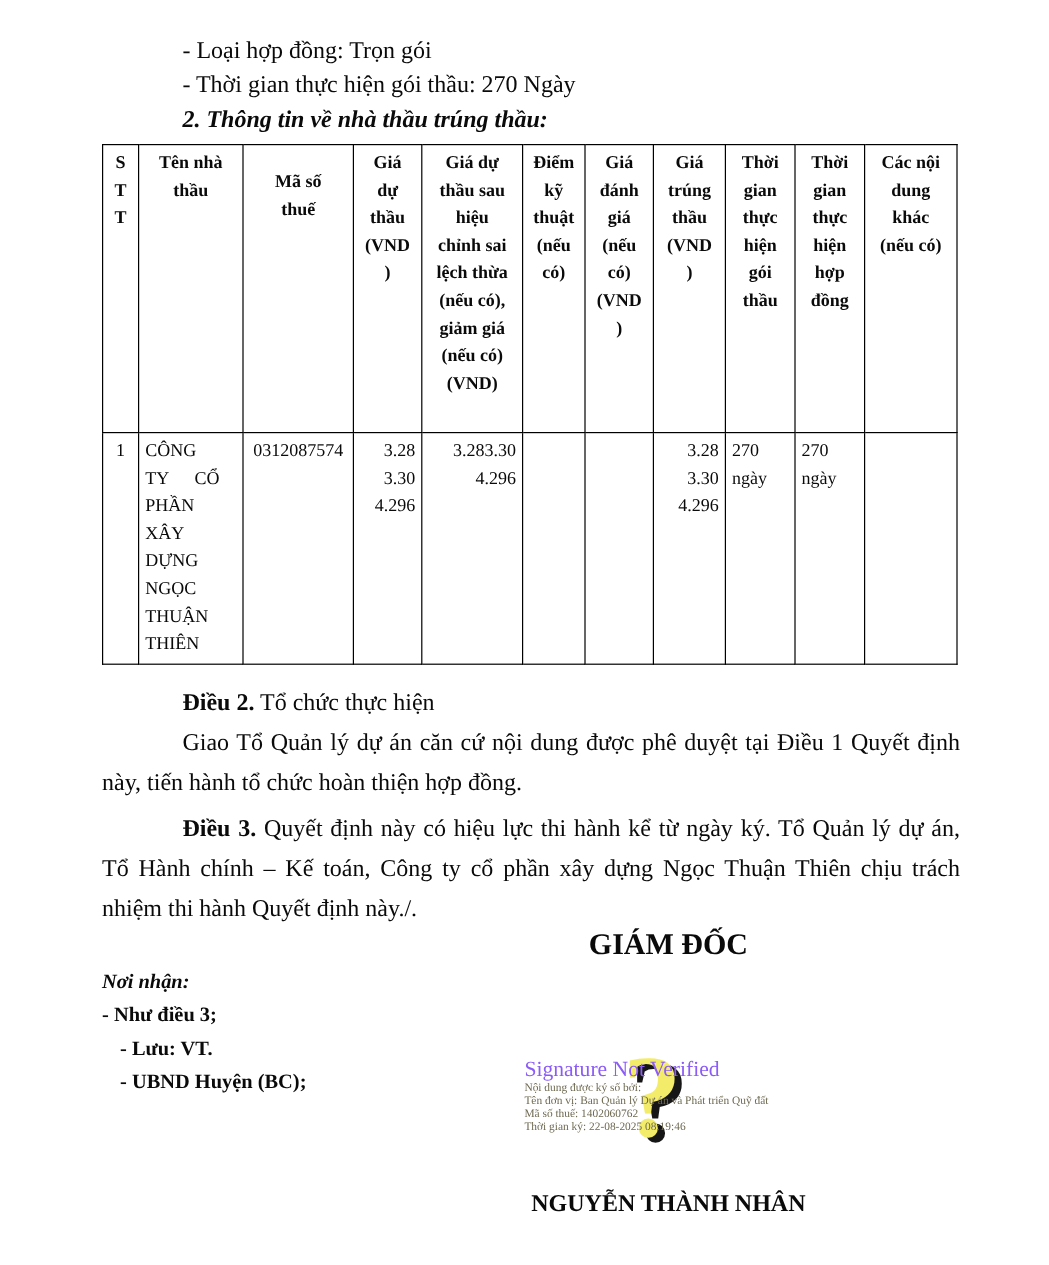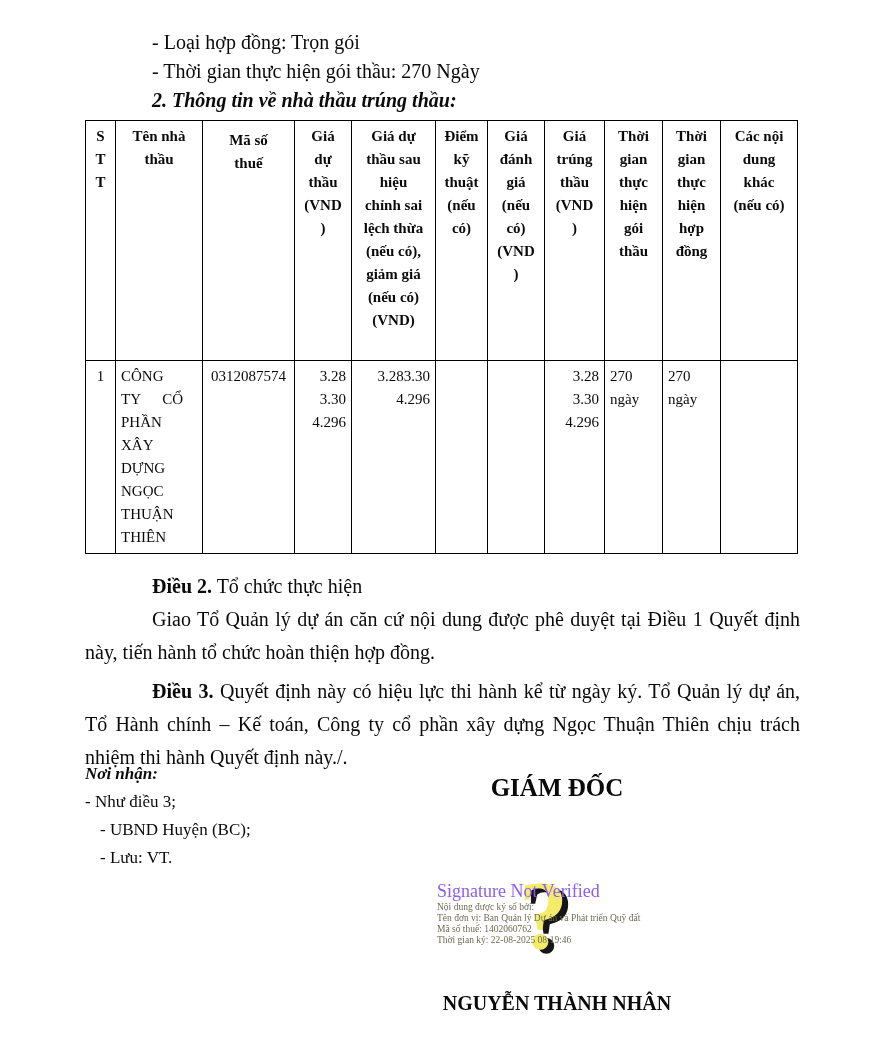--- a/index.html
+++ b/index.html
@@ -10,41 +10,41 @@
   .content{position:absolute;left:85px;top:28px;width:715px;}
   .intro p{margin:0;font-size:20px;line-height:29px;text-indent:67px;}
   .intro .heading{font-weight:bold;font-style:italic;}
   
   table.bid{border-collapse:collapse;table-layout:fixed;width:712px;margin-top:5px;}
   table.bid th,table.bid td{
     border:1.5px solid #000;vertical-align:top;font-size:15px;line-height:23px;
     overflow-wrap:anywhere;overflow:hidden;
   }
   table.bid th{font-weight:bold;text-align:center;padding:4px 8px;}
-  table.bid th:nth-child(3){padding:8px 12px;text-align:center;}
+  table.bid th:nth-child(3){padding:20px 12px;text-align:center;}
   table.bid th:nth-child(8){padding:4px 10px;}
   table.bid td{padding:4px 5px;}
   tr.hdr{height:240px;}
   tr.rowdata{height:191px;}
   td.c-stt{text-align:center;}
   td.c-name{padding:4px 8px;}
   td.c-name .nm{width:62px;text-align:justify;}
   td.c-tax{text-align:center;margin-left:46px;}
   td.c-num{text-align:right;}
   td.c-num .nw{margin-left:auto;word-break:break-all;text-align:right;}
   td.c-num .w36{width:36px;}
   td.c-num .w56{width:56px;}
   
   .articles{margin-top:16px;}
   .articles p{margin:0;font-size:20px;line-height:33px;text-align:justify;text-indent:67px;}
   .articles p.gap{margin-top:6px;}
   .blead{font-weight:bold;}
   
-  .recipients{position:absolute;left:85px;top:760px;font-size:17px;line-height:28px;}
-  .recipients p{margin:0;}
+  .recipients{position:absolute;left:85px;top:804px;font-size:17px;line-height:28px;}
+  .recipients p{margin:0;font-weight:bold;}
   .recipients .noi-nhan{font-weight:bold;font-style:italic;}
   .recipients .ind{padding-left:15px;}
   .giam-doc{position:absolute;left:437px;top:774px;width:240px;text-align:center;
     font-size:25px;font-weight:bold;margin:0;}
   .stamp{position:absolute;left:437px;top:880px;width:310px;}
   .stamp-title{position:relative;z-index:2;margin:0;font-size:18px;color:#8b5cf6;line-height:22px;}
   .stamp-line{position:relative;z-index:2;margin:0;font-size:9.5px;line-height:11px;color:#6e6a52;}
   .qmark{position:absolute;left:82px;top:-14px;z-index:1;font-size:98px;line-height:98px;
     font-weight:bold;color:#f3ec6b;text-shadow:6px 4px 0 #161616;font-family:"Liberation Serif",serif;}
   .signer-name{position:absolute;left:377px;top:992px;width:360px;text-align:center;
@@ -119,22 +119,22 @@
     <div class="articles">
       <p><span class="blead">Điều 2.</span><span> Tổ chức thực hiện</span></p>
       <p>Giao Tổ Quản lý dự án căn cứ nội dung được phê duyệt tại Điều 1 Quyết định này, tiến hành tổ chức hoàn thiện hợp đồng.</p>
       <p class="gap"><span class="blead">Điều 3.</span><span> Quyết định này có hiệu lực thi hành kể từ ngày ký. Tổ Quản lý dự án, Tổ Hành chính – Kế toán, Công ty cổ phần xây dựng Ngọc Thuận Thiên chịu trách nhiệm thi hành Quyết định này./.</span></p>
     </div>
   </div>
 
   <div class="recipients">
     <p class="noi-nhan">Nơi nhận:</p>
     <p>- Như điều 3;</p>
+    <p class="ind">- Lưu: VT.</p>
     <p class="ind">- UBND Huyện (BC);</p>
-    <p class="ind">- Lưu: VT.</p>
   </div>
 
   <p class="giam-doc">GIÁM ĐỐC</p>
 
   <div class="stamp">
     <span class="qmark">?</span>
     <p class="stamp-title">Signature Not Verified</p>
     <p class="stamp-line">Nội dung được ký số bởi:</p>
     <p class="stamp-line">Tên đơn vị: Ban Quản lý Dự án và Phát triển Quỹ đất</p>
     <p class="stamp-line">Mã số thuế: 1402060762</p>

